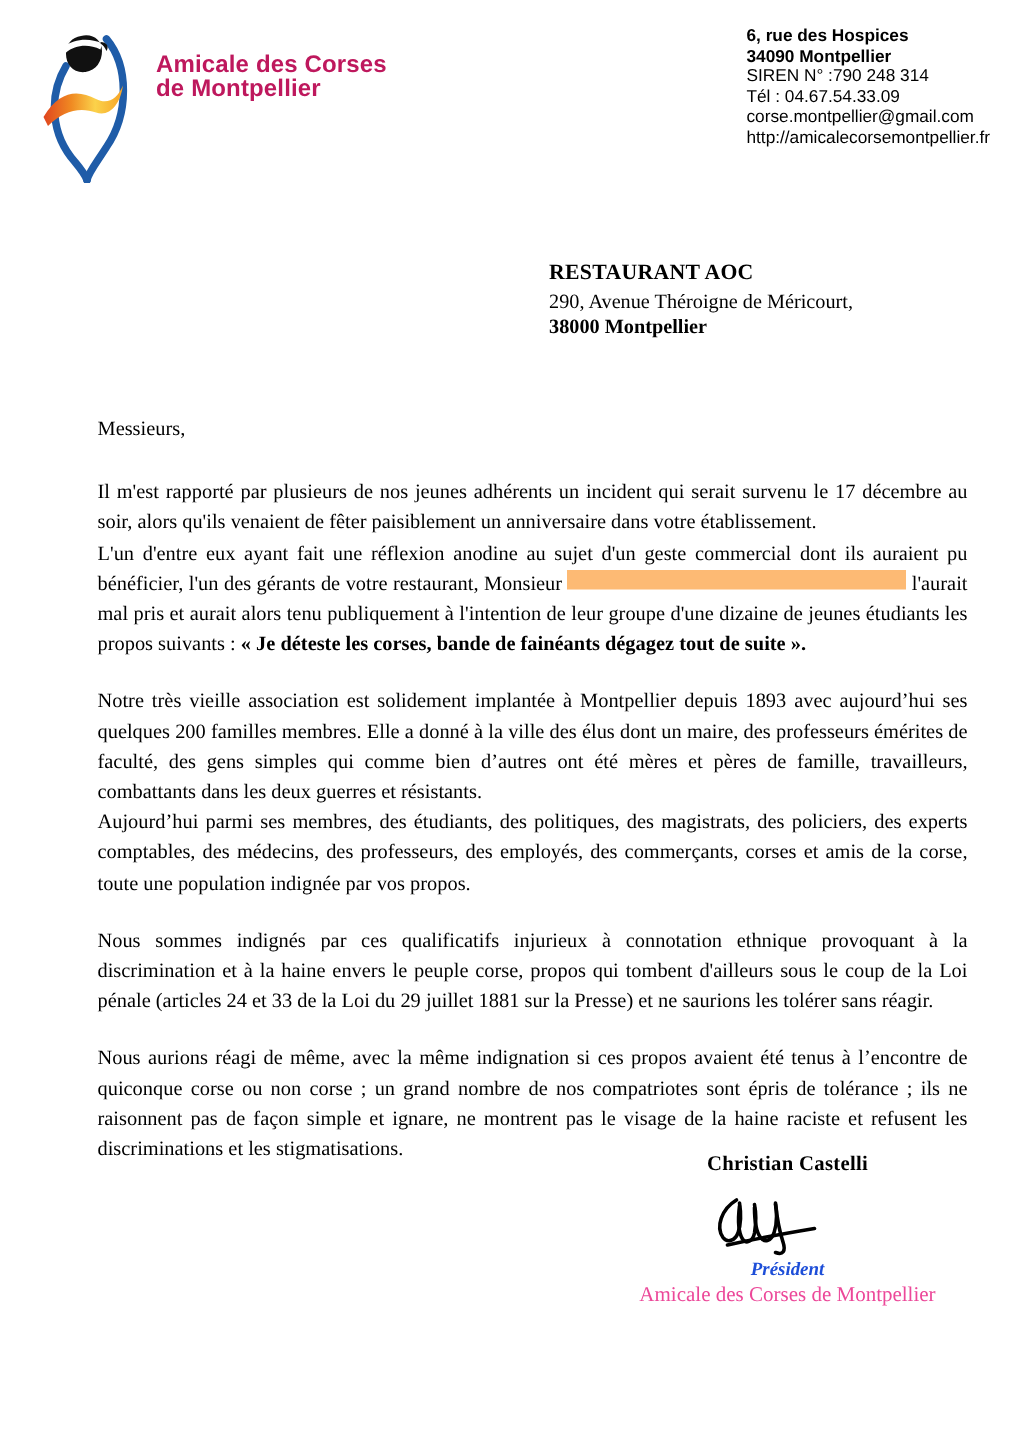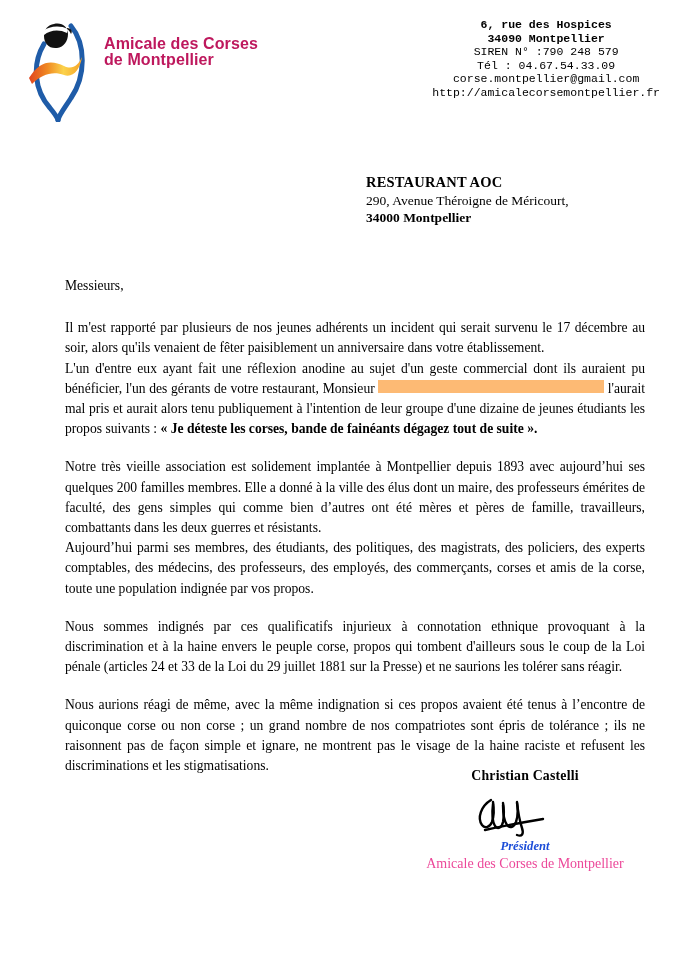--- a/index.html
+++ b/index.html
@@ -50,22 +50,22 @@
     line-height: 16px;
     color: #be185d;
     letter-spacing: 0.1px;
     white-space: nowrap;
   }
 
   .contact-block {
     position: absolute;
     right: 18px;
     top: 18px;
-    text-align: center;
-    font-family: Liberation Mono, monospace;
+    text-align: left;
+    font-family: Liberation Sans, sans-serif;
     font-size: 11.5px;
     line-height: 13.6px;
     color: #000000;
   }
   .contact-block .line {
     white-space: nowrap;
   }
   .contact-block .line.strong {
     font-weight: bold;
   }
@@ -196,32 +196,32 @@
     </div>
     <div class="logo-text">
       <div>Amicale des Corses</div>
       <div>de Montpellier</div>
     </div>
   </div>
 
   <div class="contact-block">
     <div class="line strong">6, rue des Hospices</div>
     <div class="line strong">34090  Montpellier</div>
-    <div class="line">SIREN N° :790 248 579</div>
+    <div class="line">SIREN N° :790 248 314</div>
     <div class="line">Tél : 04.67.54.33.09</div>
     <div class="line">corse.montpellier@gmail.com</div>
     <div class="line">http://amicalecorsemontpellier.fr</div>
   </div>
 
 </div>
 
 <div class="recipient">
   <div class="r-name">RESTAURANT AOC</div>
   <div class="r-street">290, Avenue Théroigne de Méricourt,</div>
-  <div class="r-city">34000 Montpellier</div>
+  <div class="r-city">38000 Montpellier</div>
 </div>
 
 <div class="letter-body">
 
   <p class="salutation">Messieurs,</p>
 
   <p class="para tight">Il m'est rapporté par plusieurs de nos jeunes adhérents un incident qui serait survenu le 17 décembre au soir, alors qu'ils venaient de fêter paisiblement un anniversaire dans votre établissement.</p>
 
   <p class="para">
     <span>L'un d'entre eux ayant fait une réflexion anodine au sujet d'un geste commercial dont ils auraient pu bénéficier, l'un des gérants de votre restaurant, Monsieur </span><span class="redaction">XXXXXXXXXXXXXXXXXXXXXXX</span><span> l'aurait mal pris et aurait alors tenu publiquement à l'intention de leur groupe d'une dizaine de jeunes étudiants les propos suivants : </span><span class="quote">« Je déteste les corses, bande de fainéants dégagez tout de suite ».</span>

